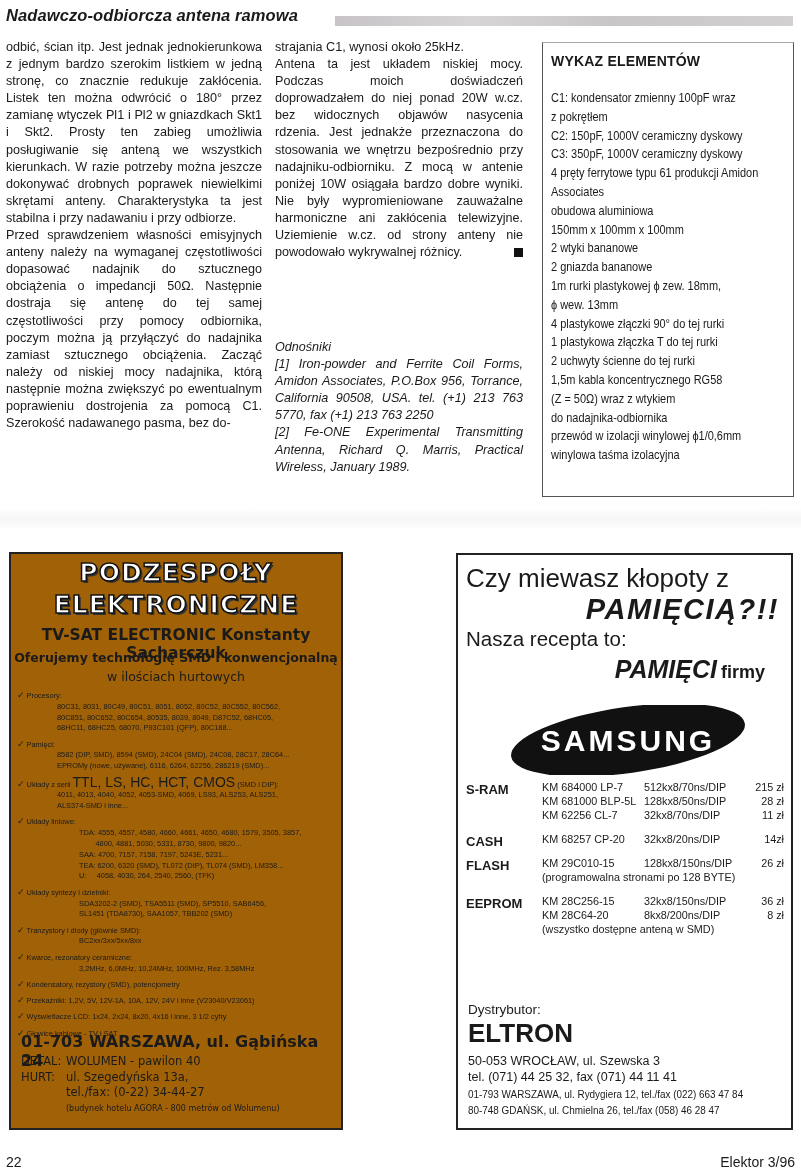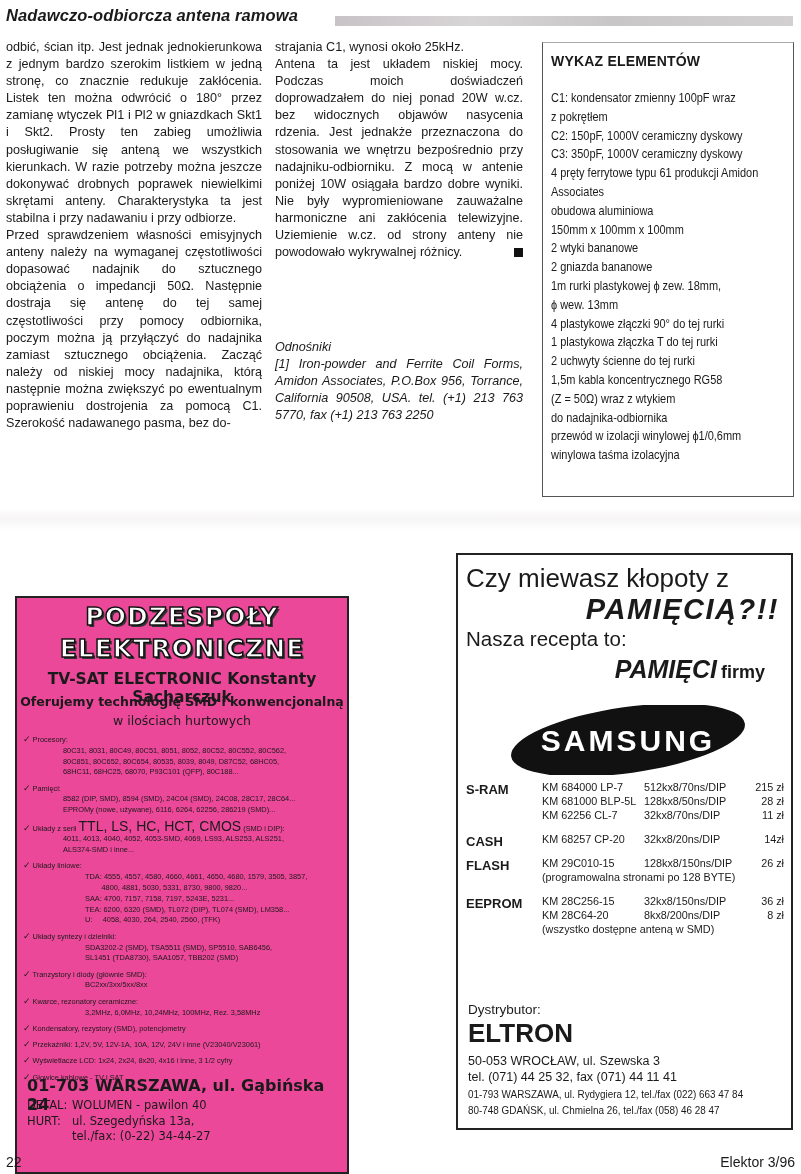--- a/index.html
+++ b/index.html
@@ -11,21 +11,21 @@
   #col1 { left:6px; top:39px; width:256px; }
   #col2 { left:275px; top:39px; width:248px; }
   .end-mark { display:inline-block; width:9px; height:9px; background:#111; float:right; margin-top:4px; }
   .refs { position:absolute; left:275px; top:339px; width:248px; font-size:12.6px; line-height:17.1px; font-style:italic; text-align:justify; }
   .refs p { margin:0; }
   .parts-box { position:absolute; left:542px; top:42px; width:250px; height:453px; border:1px solid #555; border-top:1px solid #aaa; background:#fff; }
   .parts-title { position:absolute; left:8px; top:10px; font-weight:bold; font-size:14px; letter-spacing:0.2px; }
   .parts-list { position:absolute; left:8px; top:46px; width:238px; font-family:"Liberation Sans", sans-serif; font-size:12.2px; line-height:18.8px; transform:scaleX(0.9); transform-origin:left top; width:265px; }
   .parts-list div { white-space:nowrap; }
   
-  .ad-left { position:absolute; left:15px; top:552px; width:330px; height:574px; background:#ec4899; border:2px solid #222;margin-top:44px; }
+  .ad-left { position:absolute; left:9px; top:552px; width:330px; height:574px; background:#a16207; border:2px solid #222; }
   .outline-title { text-align:center; font-family:"DejaVu Sans", sans-serif; font-weight:bold; font-size:25px; color:#fff; letter-spacing:1px; -webkit-text-stroke:1.5px #111; text-shadow:2px 2px 0 #333; line-height:30px; }
   .ad-l-t1 { position:absolute; left:0; top:4px; width:100%; }
   .ad-l-t2 { position:absolute; left:0; top:36px; width:100%; }
   .ad-l-company { position:absolute; left:0; top:72px; width:100%; text-align:center; font-family:"DejaVu Sans", sans-serif; font-weight:bold; font-size:15.5px; }
   .ad-l-offer { position:absolute; left:0; top:96px; width:100%; text-align:center; font-family:"DejaVu Sans", sans-serif; font-weight:bold; font-size:12.5px; }
   .ad-l-qty { position:absolute; left:0; top:115px; width:100%; text-align:center; font-family:"DejaVu Sans", sans-serif; font-size:12.5px; }
   .ad-l-list { position:absolute; left:6px; top:136px; width:320px; font-size:7.4px; line-height:10.8px; }
   .ad-l-list .cat { margin-bottom:4.5px; }
   .ad-l-list .check { font-size:9px; margin-right:2px; }
   .ad-l-list .indent { padding-left:40px; }
@@ -74,20 +74,21 @@
 </div>
 
 <div class="col" id="col2">
   <p>strajania C1, wynosi około 25kHz.</p>
   <p><span>Antena ta jest układem niskiej mocy. Podczas moich doświadczeń doprowadzałem do niej ponad 20W w.cz. bez widocznych objawów nasycenia rdzenia. Jest jednakże przeznaczona do stosowania we wnętrzu bezpośrednio przy nadajniku-odbiorniku. Z mocą w antenie poniżej 10W osiągała bardzo dobre wyniki. Nie były wypromieniowane zauważalne harmoniczne ani zakłócenia telewizyjne. Uziemienie w.cz. od strony anteny nie powodowało wykrywalnej różnicy.</span><span class="end-mark"></span></p>
 </div>
 
 <div class="refs">
   <p>Odnośniki</p>
   <p>[1] Iron-powder and Ferrite Coil Forms, Amidon Associates, P.O.Box 956, Torrance, California 90508, USA. tel. (+1) 213 763 5770, fax (+1) 213 763 2250</p>
+  <p>[2] Fe-ONE Experimental Transmitting Antenna, Richard Q. Marris, Practical Wireless, January 1989.</p>
 </div>
 
 <div class="parts-box">
   <div class="parts-title">WYKAZ ELEMENTÓW</div>
   <div class="parts-list" id="parts-list">
       <div>C1: kondensator zmienny 100pF wraz</div>
       <div>z pokrętłem</div>
       <div>C2: 150pF, 1000V ceramiczny dyskowy</div>
       <div>C3: 350pF, 1000V ceramiczny dyskowy</div>
       <div>4 pręty ferrytowe typu 61 produkcji Amidon</div>
@@ -166,20 +167,21 @@
       </div>
       <div class="cat">
         <div><span class="check">✓</span><span>Głowice kablowe - TV i SAT</span></div>
       </div>
     </div>
   <div class="ad-l-addr">01-703 WARSZAWA, ul. Gąbińska 24</div>
   <div class="ad-l-detal">
     <div><span class="lbl">DETAL:</span><span>WOLUMEN - pawilon 40</span></div>
     <div><span class="lbl">HURT:</span><span>ul. Szegedyńska 13a,</span></div>
     <div><span class="lbl"></span><span>tel./fax: (0-22) 34-44-27</span></div>
+    <div class="small"><span class="lbl"></span><span>(budynek hotelu AGORA - 800 metrów od Wolumenu)</span></div>
   </div>
 </div>
 
 <div class="ad-right">
   <div class="ad-r-q">Czy miewasz kłopoty z</div>
   <div class="ad-r-mem">PAMIĘCIĄ?!!</div>
   <div class="ad-r-rec">Nasza recepta to:</div>
   <div class="ad-r-mem2"><span>PAMIĘCI</span><span class="firmy">firmy</span></div>
   <svg class="samsung-logo" viewBox="0 0 240 70">
     <ellipse cx="120" cy="35" rx="118" ry="33" transform="rotate(-8 120 35)" fill="#111"></ellipse>

